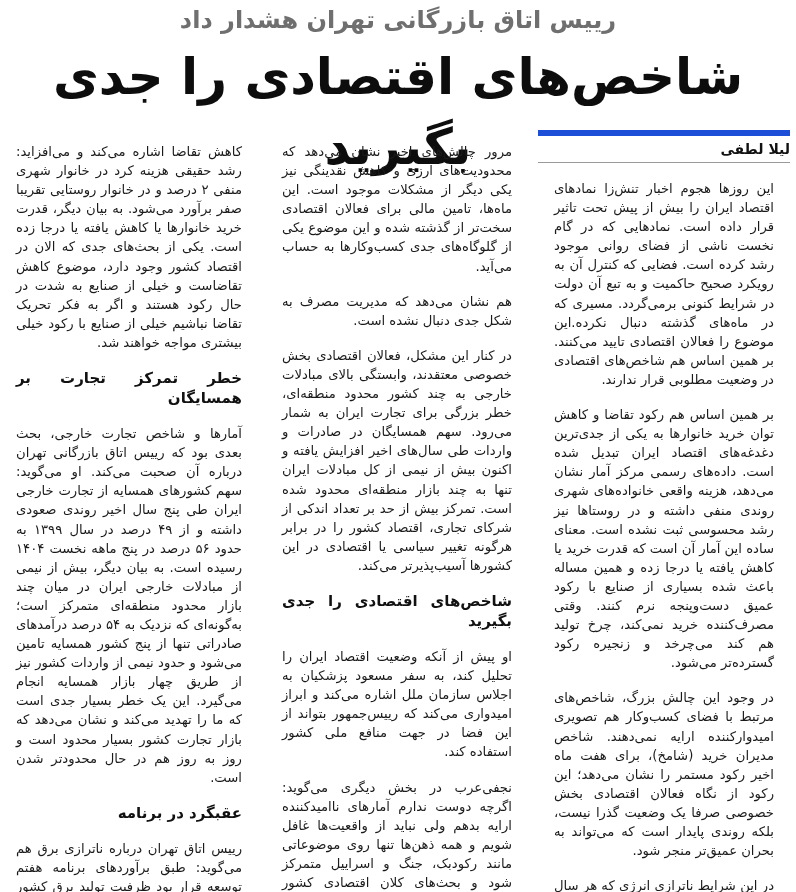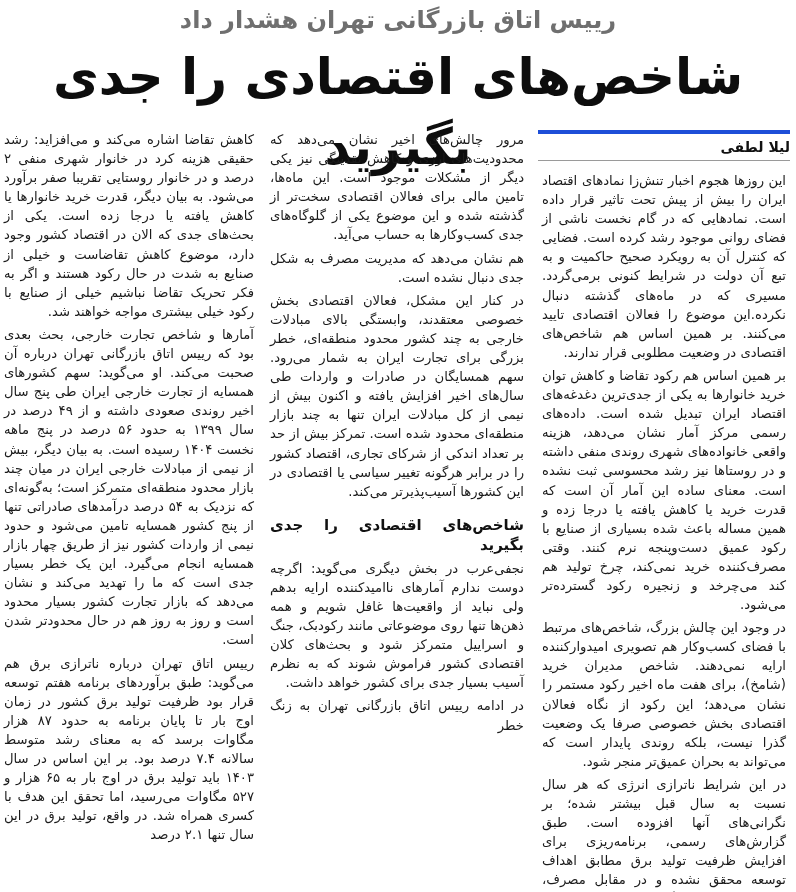--- a/index.html
+++ b/index.html
@@ -44,27 +44,27 @@
       position: absolute;
       top: 126px;
       height: 766px;
       overflow: hidden;
       font-size: 13.2px;
       line-height: 19.1px;
       text-align: justify;
       text-align-last: right;
     }
     .col p {
-      margin: 4px;
+      margin: 16px;
     }
     .col-right { right: 6px; width: 252px; }
     .col-mid { right: 268px; width: 262px; }
     .col-left { right: 538px; width: 258px; left: auto; }
     .byline-wrap {
-      border-top: 4px solid #1d4ed8;
+      border-top: 6px solid #1d4ed8;
       border-bottom: 1px solid #9a9a9a;
       padding: 3px 0 3px 0;
       margin-top: 4px;
       margin-bottom: 10px;
     }
     .byline {
       font-weight: bold;
       font-size: 14px;
       line-height: 20px;
       color: #111;
@@ -92,21 +92,24 @@
   <p>بر همین اساس هم رکود تقاضا و کاهش توان خرید خانوارها به یکی از جدی‌ترین دغدغه‌های اقتصاد ایران تبدیل شده است. داده‌های رسمی مرکز آمار نشان می‌دهد، هزینه واقعی خانواده‌های شهری روندی منفی داشته و در روستاها نیز رشد محسوسی ثبت نشده است. معنای ساده این آمار آن است که قدرت خرید یا کاهش یافته یا درجا زده و همین مساله باعث شده بسیاری از صنایع با رکود عمیق دست‌وپنجه نرم کنند. وقتی مصرف‌کننده خرید نمی‌کند، چرخ تولید هم کند می‌چرخد و زنجیره رکود گسترده‌تر می‌شود.</p>
   <p>در وجود این چالش بزرگ، شاخص‌های مرتبط با فضای کسب‌وکار هم تصویری امیدوارکننده ارایه نمی‌دهند. شاخص مدیران خرید (شامخ)، برای هفت ماه اخیر رکود مستمر را نشان می‌دهد؛ این رکود از نگاه فعالان اقتصادی بخش خصوصی صرفا یک وضعیت گذرا نیست، بلکه روندی پایدار است که می‌تواند به بحران عمیق‌تر منجر شود.</p>
   <p>در این شرایط ناترازی انرژی که هر سال نسبت به سال قبل بیشتر شده؛ بر نگرانی‌های آنها افزوده است. طبق گزارش‌های رسمی، برنامه‌ریزی برای افزایش ظرفیت تولید برق مطابق اهداف توسعه محقق نشده و در مقابل مصرف، به‌ویژه در بخش خانگی، بیش از پیش‌بینی‌ها رشد کرده است. این شکاف میان عرضه و تقاضای برق، هم صنایع را تحت فشار قرار می‌دهد و</p>
 </div>
 
 <div class="col col-mid">
   <p>مرور چالش‌های اخیر نشان می‌دهد که محدودیت‌های ارزی و کاهش نقدینگی نیز یکی دیگر از مشکلات موجود است. این ماه‌ها، تامین مالی برای فعالان اقتصادی سخت‌تر از گذشته شده و این موضوع یکی از گلوگاه‌های جدی کسب‌وکارها به حساب می‌آید.</p>
   <p>هم نشان می‌دهد که مدیریت مصرف به شکل جدی دنبال نشده است.</p>
   <p>در کنار این مشکل، فعالان اقتصادی بخش خصوصی معتقدند، وابستگی بالای مبادلات خارجی به چند کشور محدود منطقه‌ای، خطر بزرگی برای تجارت ایران به شمار می‌رود. سهم همسایگان در صادرات و واردات طی سال‌های اخیر افزایش یافته و اکنون بیش از نیمی از کل مبادلات ایران تنها به چند بازار منطقه‌ای محدود شده است. تمرکز بیش از حد بر تعداد اندکی از شرکای تجاری، اقتصاد کشور را در برابر هرگونه تغییر سیاسی یا اقتصادی در این کشورها آسیب‌پذیرتر می‌کند.</p>
   <p class="subhead">شاخص‌های اقتصادی را جدی بگیرید</p>
+  <p>او پیش از آنکه وضعیت اقتصاد ایران را تحلیل کند، به سفر مسعود پزشکیان به اجلاس سازمان ملل اشاره می‌کند و ابراز امیدواری می‌کند که رییس‌جمهور بتواند از این فضا در جهت منافع ملی کشور استفاده کند.</p>
   <p>نجفی‌عرب در بخش دیگری می‌گوید: اگرچه دوست ندارم آمارهای ناامیدکننده ارایه بدهم ولی نباید از واقعیت‌ها غافل شویم و همه ذهن‌ها تنها روی موضوعاتی مانند رکود‌بک، جنگ و اسراییل متمرکز شود و بحث‌های کلان اقتصادی کشور فراموش شوند که به نظرم آسیب بسیار جدی برای کشور خواهد داشت.</p>
   <p>در ادامه رییس اتاق بازرگانی تهران به زنگ خطر</p>
 </div>
 
 <div class="col col-left">
   <p>کاهش تقاضا اشاره می‌کند و می‌افزاید: رشد حقیقی هزینه کرد در خانوار شهری منفی ۲ درصد و در خانوار روستایی تقریبا صفر برآورد می‌شود. به بیان دیگر، قدرت خرید خانوارها یا کاهش یافته یا درجا زده است. یکی از بحث‌های جدی که الان در اقتصاد کشور وجود دارد، موضوع کاهش تقاضاست و خیلی از صنایع به شدت در حال رکود هستند و اگر به فکر تحریک تقاضا نباشیم خیلی از صنایع با رکود خیلی بیشتری مواجه خواهند شد.</p>
+  <p class="subhead">خطر تمرکز تجارت بر همسایگان</p>
   <p>آمارها و شاخص تجارت خارجی، بحث بعدی بود که رییس اتاق بازرگانی تهران درباره آن صحبت می‌کند. او می‌گوید: سهم کشورهای همسایه از تجارت خارجی ایران طی پنج سال اخیر روندی صعودی داشته و از ۴۹ درصد در سال ۱۳۹۹ به حدود ۵۶ درصد در پنج ماهه نخست ۱۴۰۴ رسیده است. به بیان دیگر، بیش از نیمی از مبادلات خارجی ایران در میان چند بازار محدود منطقه‌ای متمرکز است؛ به‌گونه‌ای که نزدیک به ۵۴ درصد درآمدهای صادراتی تنها از پنج کشور همسایه تامین می‌شود و حدود نیمی از واردات کشور نیز از طریق چهار بازار همسایه انجام می‌گیرد. این یک خطر بسیار جدی است که ما را تهدید می‌کند و نشان می‌دهد که بازار تجارت کشور بسیار محدود است و روز به روز هم در حال محدودتر شدن است.</p>
+  <p class="subhead">عقبگرد در برنامه</p>
   <p>رییس اتاق تهران درباره ناترازی برق هم می‌گوید: طبق برآوردهای برنامه هفتم توسعه قرار بود ظرفیت تولید برق کشور در زمان اوج بار تا پایان برنامه به حدود ۸۷ هزار مگاوات برسد که به معنای رشد متوسط سالانه ۷.۴ درصد بود. بر این اساس در سال ۱۴۰۳ باید تولید برق در اوج بار به ۶۵ هزار و ۵۲۷ مگاوات می‌رسید، اما تحقق این هدف با کسری همراه شد. در واقع، تولید برق در این سال تنها ۲.۱ درصد</p>
 </div>
 
 </body></html>

